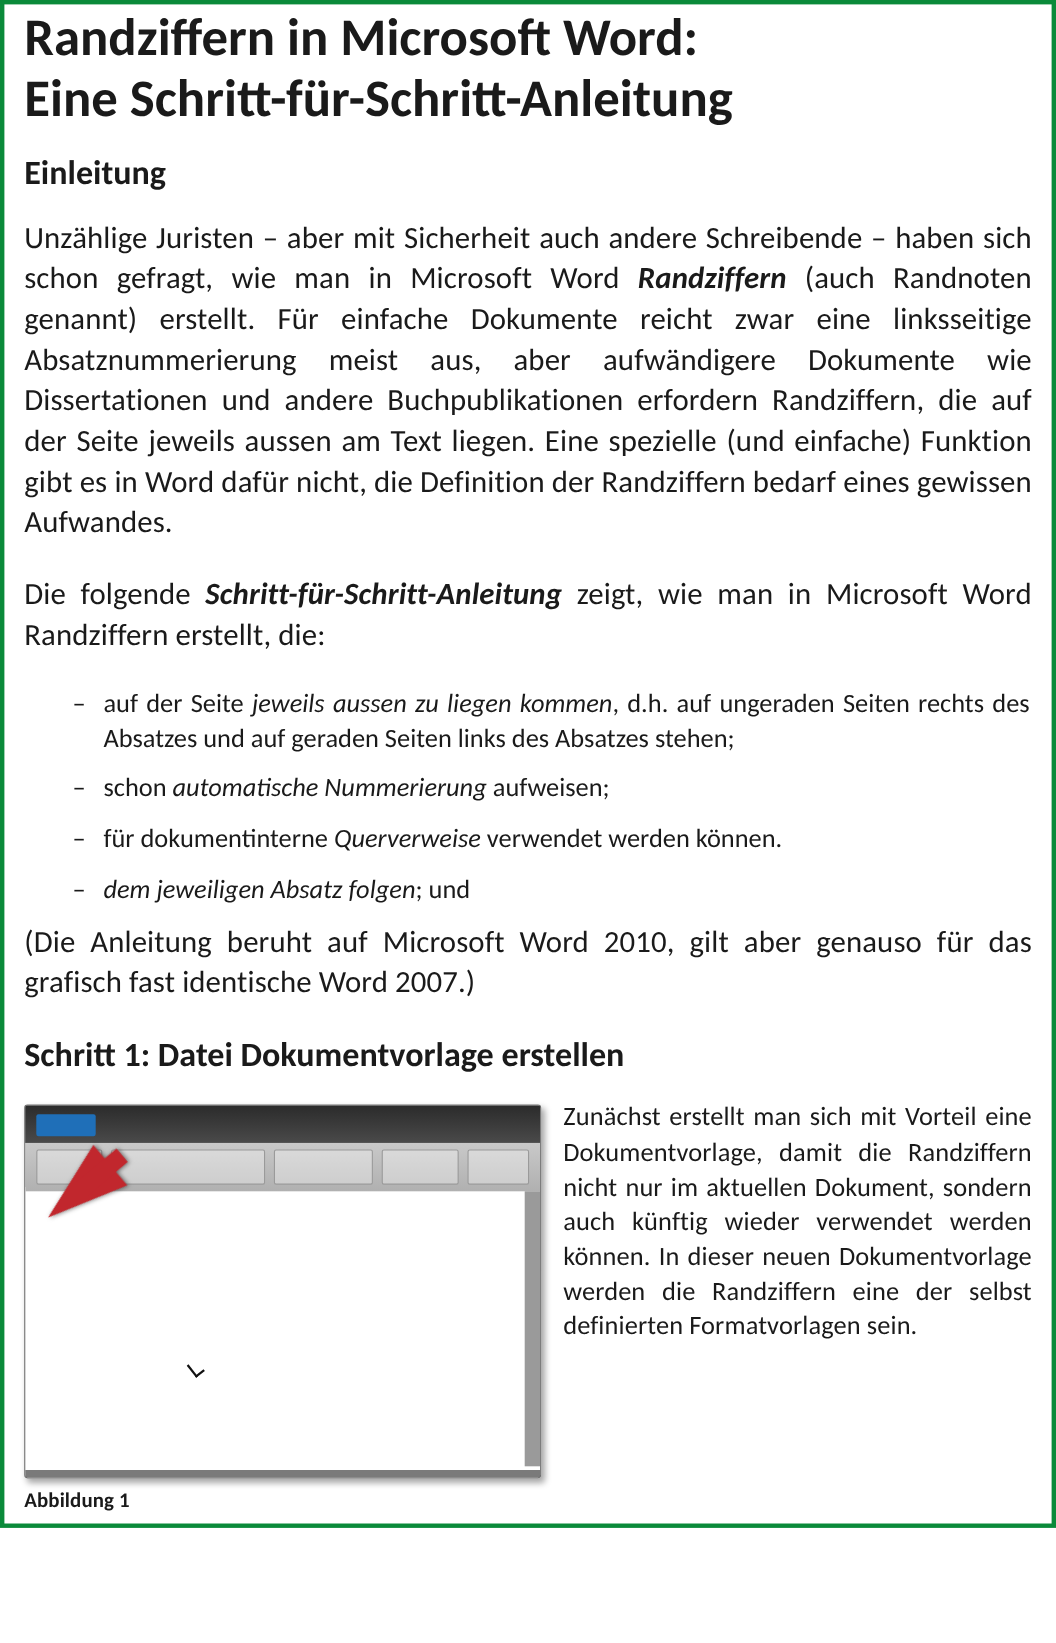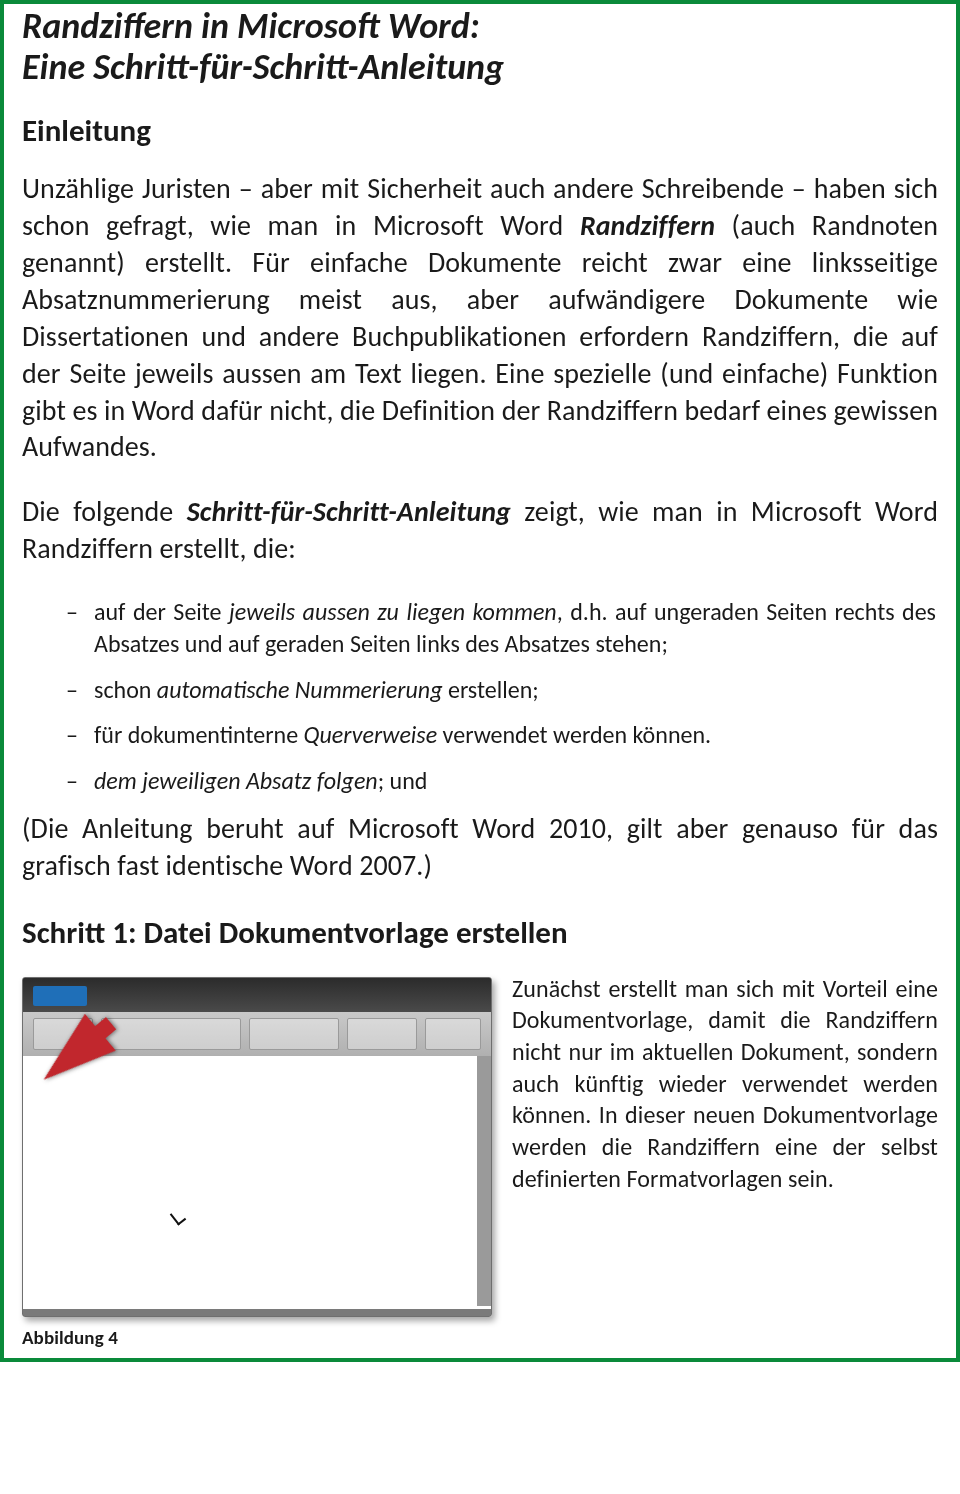--- a/index.html
+++ b/index.html
@@ -6,26 +6,25 @@
     body {
       font-family: Calibri, 'Segoe UI', Arial, sans-serif;
       background: #ffffff;
       width: 960px;
       
       border: 4px solid #0a8a3a;
       padding: 0 18px 8px 18px;
       color: #1a1a1a;
     }
     .title {
-      font-size: 36px;
+      font-size: 48px;
       font-weight: 700;
       line-height: 1.15;
       margin-top: 2px;
       margin-bottom: 22px;
-      font-style: italic;
     }
     .heading {
       font-size: 31px;
       font-weight: 700;
       margin-bottom: 22px;
     }
     .para {
       font-size: 28px;
       line-height: 1.32;
       text-align: justify;
@@ -141,21 +140,21 @@
 
 <p class="para">
   <span>Die folgende </span><span class="bold-it">Schritt-für-Schritt-Anleitung</span><span> zeigt, wie man in Microsoft Word Randziffern erstellt, die:</span>
 </p>
 
 <ul class="bullets">
   <li>
     <span>auf der Seite </span><span class="it">jeweils aussen zu liegen kommen</span><span>, d.h. auf ungeraden Seiten rechts des Absatzes und auf geraden Seiten links des Absatzes stehen;</span>
   </li>
   <li>
-    <span>schon </span><span class="it">automatische Nummerierung</span><span> erstellen;</span>
+    <span>schon </span><span class="it">automatische Nummerierung</span><span> aufweisen;</span>
   </li>
   <li>
     <span>für dokumentinterne </span><span class="it">Querverweise</span><span> verwendet werden können.</span>
   </li>
   <li>
     <span class="it">dem jeweiligen Absatz folgen</span><span>; und</span>
   </li>
 </ul>
 
 <p class="para">(Die Anleitung beruht auf Microsoft Word 2010, gilt aber genauso für das grafisch fast identische Word 2007.)</p>
@@ -172,16 +171,16 @@
         <div class="grp g2"></div>
         <div class="grp g3"></div>
         <div class="grp g4"></div>
         <div class="grp g5"></div>
       </div>
       <div class="side"></div>
       <div class="paper"></div>
       <div class="arrow"></div>
       <div class="cursor"></div>
     </div>
-    <div class="caption">Abbildung 4</div>
+    <div class="caption">Abbildung 1</div>
   </div>
   <p class="jtext s1-para">Zunächst erstellt man sich mit Vorteil eine Dokumentvorlage, damit die Randziffern nicht nur im aktuellen Dokument, sondern auch künftig wieder verwendet werden können. In dieser neuen Dokumentvorlage werden die Randziffern eine der selbst definierten Formatvorlagen sein.</p>
 </div>
 
 </body></html>

